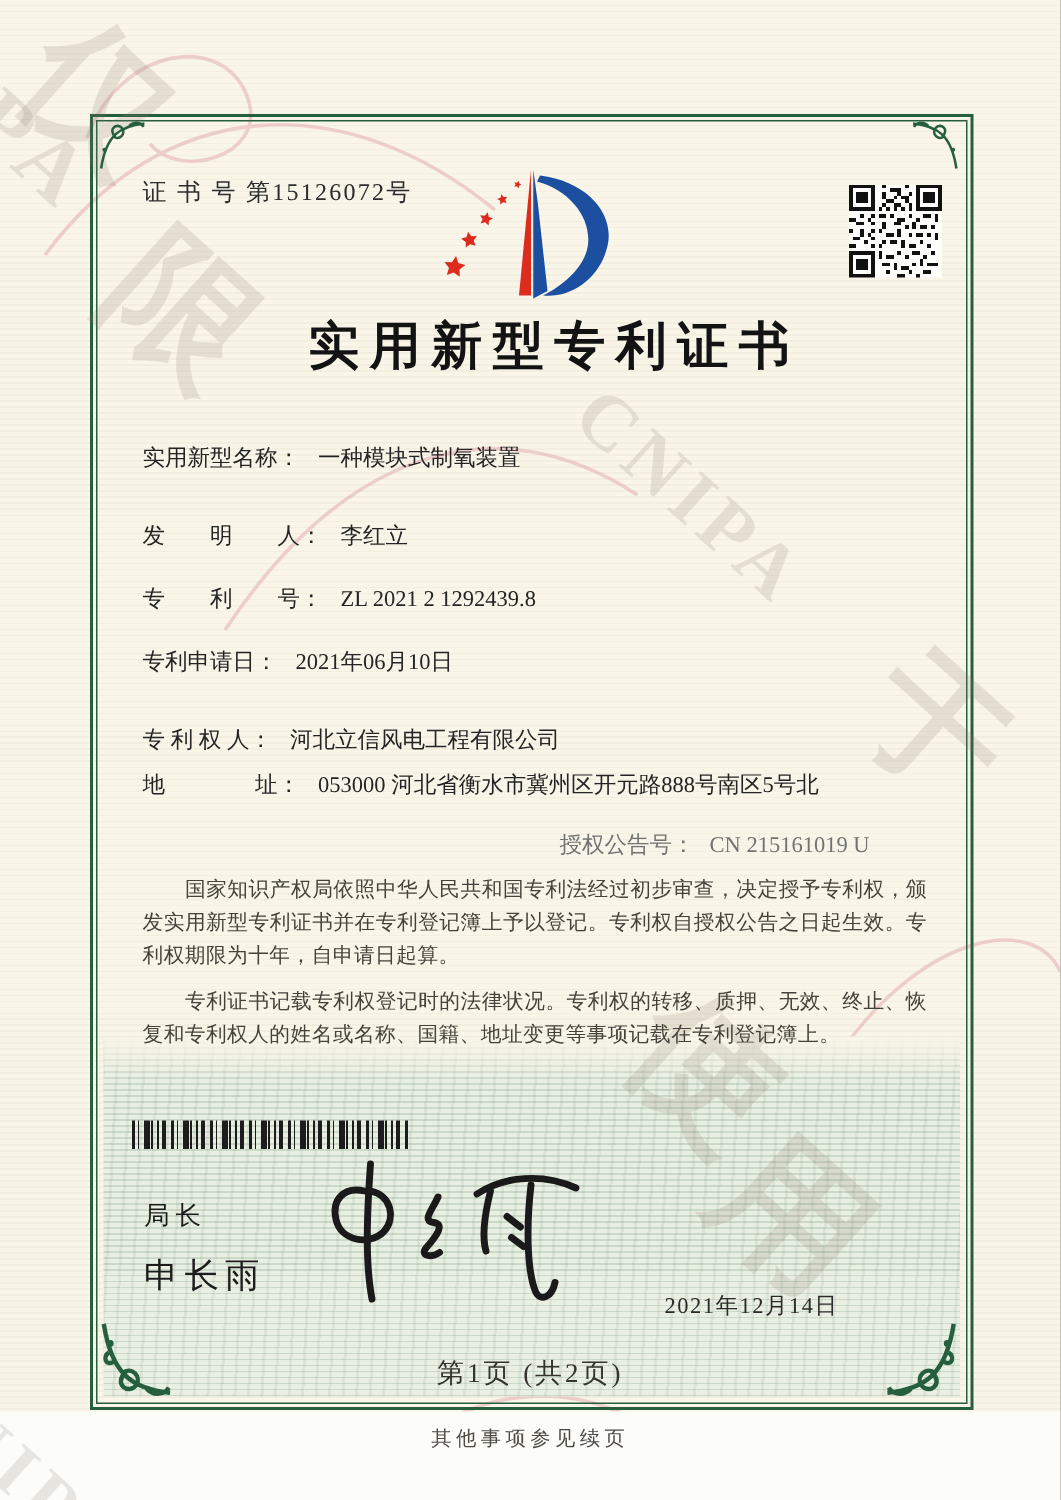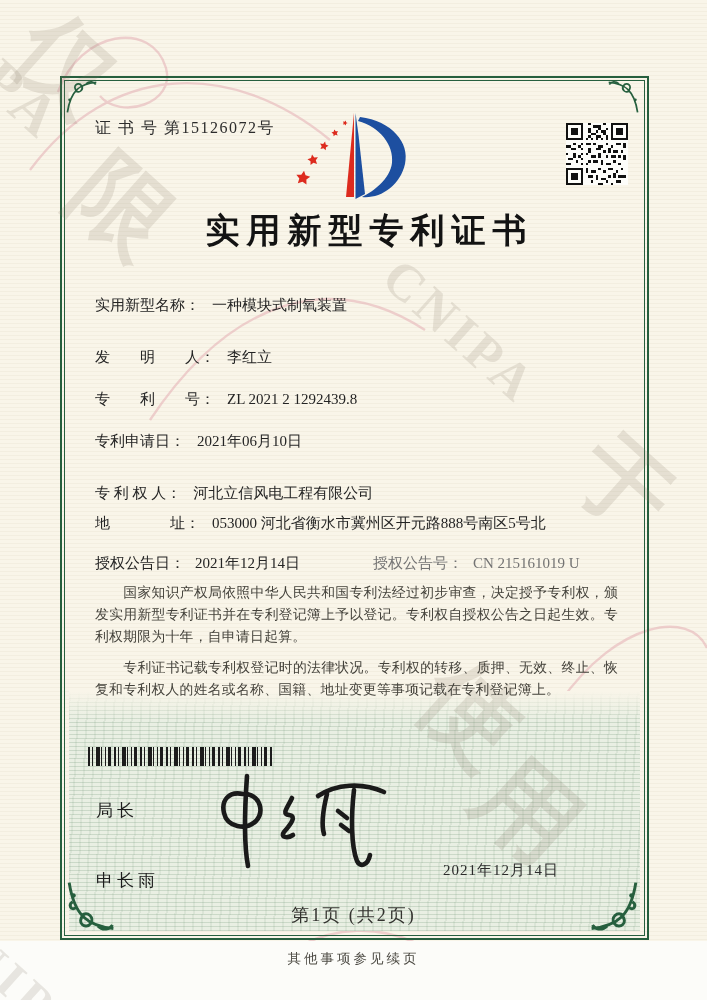--- a/index.html
+++ b/index.html
@@ -58,21 +58,21 @@
            color:#44423b;letter-spacing:0.3px;}
   .barcode{left:88px;top:747px;width:186px;height:19px;
     background:repeating-linear-gradient(90deg,
       #1c1c1c 0 2px,rgba(0,0,0,0) 2px 4px,
       #1c1c1c 4px 5px,rgba(0,0,0,0) 5px 8px,
       #1c1c1c 8px 12px,rgba(0,0,0,0) 12px 13px,
       #1c1c1c 13px 14px,rgba(0,0,0,0) 14px 17px,
       #1c1c1c 17px 18px,rgba(0,0,0,0) 18px 20px,
       #1c1c1c 20px 23px,rgba(0,0,0,0) 23px 26px);}
   .signer-title{left:96px;top:799px;font-size:17px;letter-spacing:4px;color:#1c1c1c;}
-  .signer-name{left:96px;top:869px;font-size:17px;letter-spacing:4px;color:#1c1c1c;}
+  .signer-name{left:96px;top:835px;font-size:23px;letter-spacing:4px;color:#1c1c1c;}
   .signature{left:196px;top:764px;}
   .issue-date{left:443px;top:861px;font-size:15px;letter-spacing:1px;color:#2b2b2b;}
   .page-no{left:0;width:707px;top:903px;text-align:center;font-size:18px;letter-spacing:2px;color:#33332f;}
   .footer-note{left:0;width:707px;top:950px;text-align:center;font-size:13.5px;letter-spacing:3px;color:#4c4a43;z-index:5;}
 </style>
 </head>
 <body>
 
 <div class="page">
 
@@ -208,23 +208,20 @@
     <span class="lab">专　　利　　号：</span><span class="val">ZL 2021 2 1292439.8</span>
   </div>
   <div class="abs row r4">
     <span class="lab">专利申请日：</span><span class="val">2021年06月10日</span>
   </div>
   <div class="abs row r5">
     <span class="lab">专 利 权 人：</span><span class="val">河北立信风电工程有限公司</span>
   </div>
   <div class="abs row r6">
     <span class="lab">地　　　　址：</span><span class="val">053000 河北省衡水市冀州区开元路888号南区5号北</span>
-  </div>
-  <div class="abs r7a">
-    <span class="lab">授权公告日：</span><span class="val">2021年12月14日</span>
   </div>
   <div class="abs r7b">
     <span class="lab">授权公告号：</span><span class="val">CN 215161019 U</span>
   </div>
 
   <div class="abs paras">
     <p>国家知识产权局依照中华人民共和国专利法经过初步审查，决定授予专利权，颁发实用新型专利证书并在专利登记簿上予以登记。专利权自授权公告之日起生效。专利权期限为十年，自申请日起算。</p>
     <p>专利证书记载专利权登记时的法律状况。专利权的转移、质押、无效、终止、恢复和专利权人的姓名或名称、国籍、地址变更等事项记载在专利登记簿上。</p>
   </div>
 

